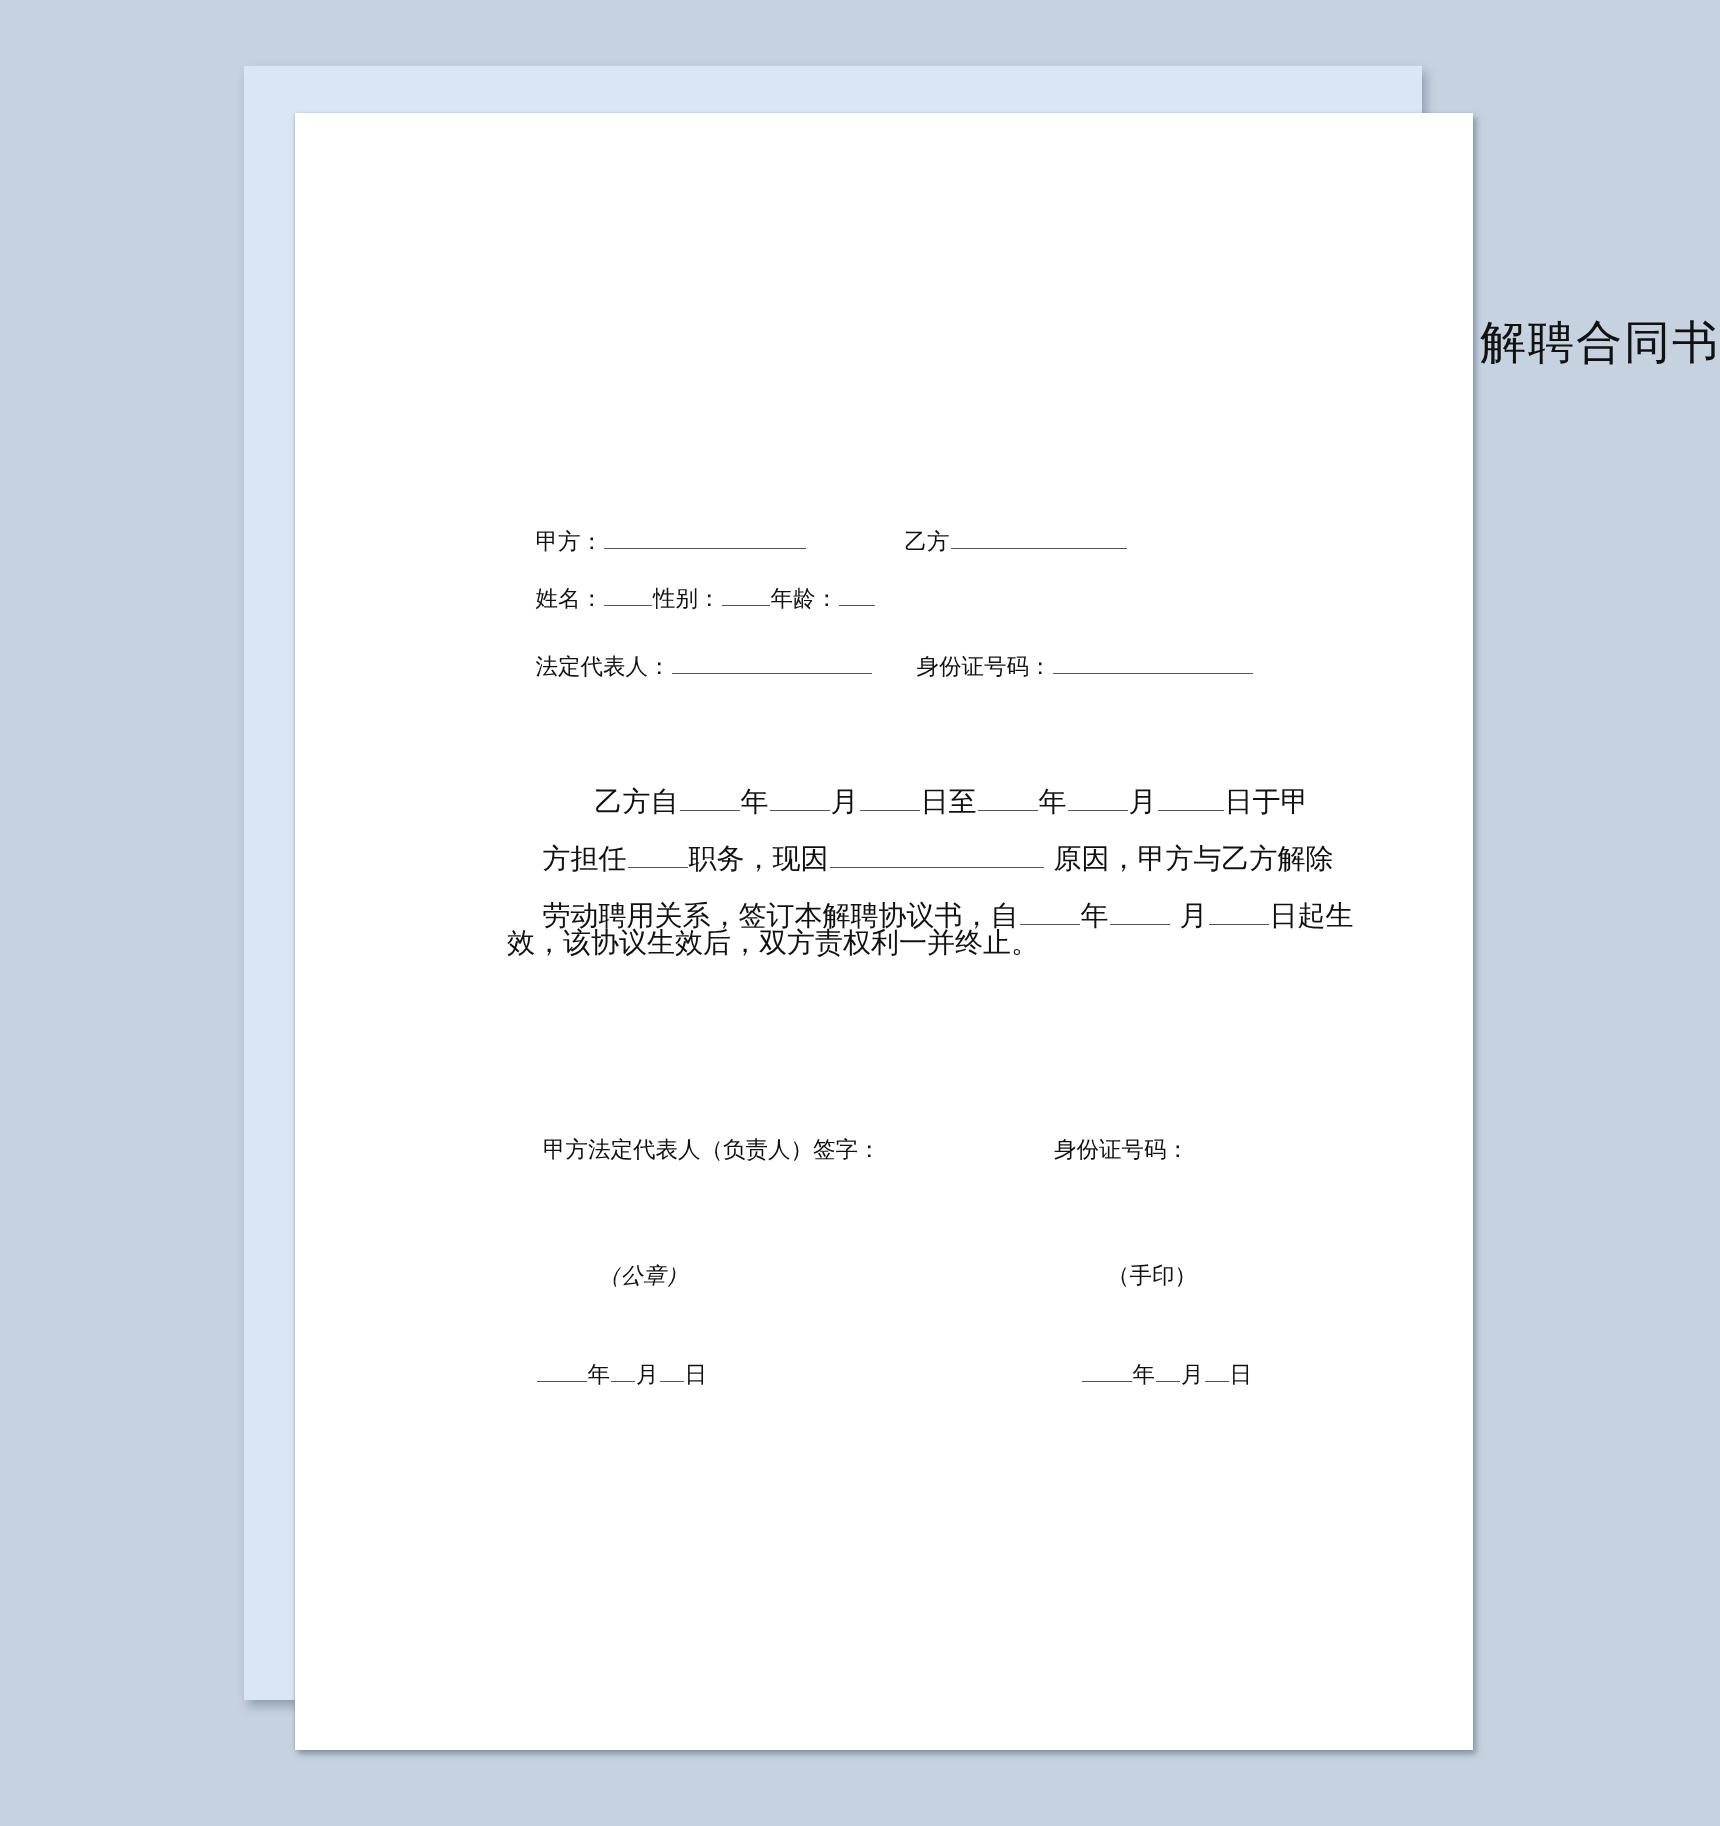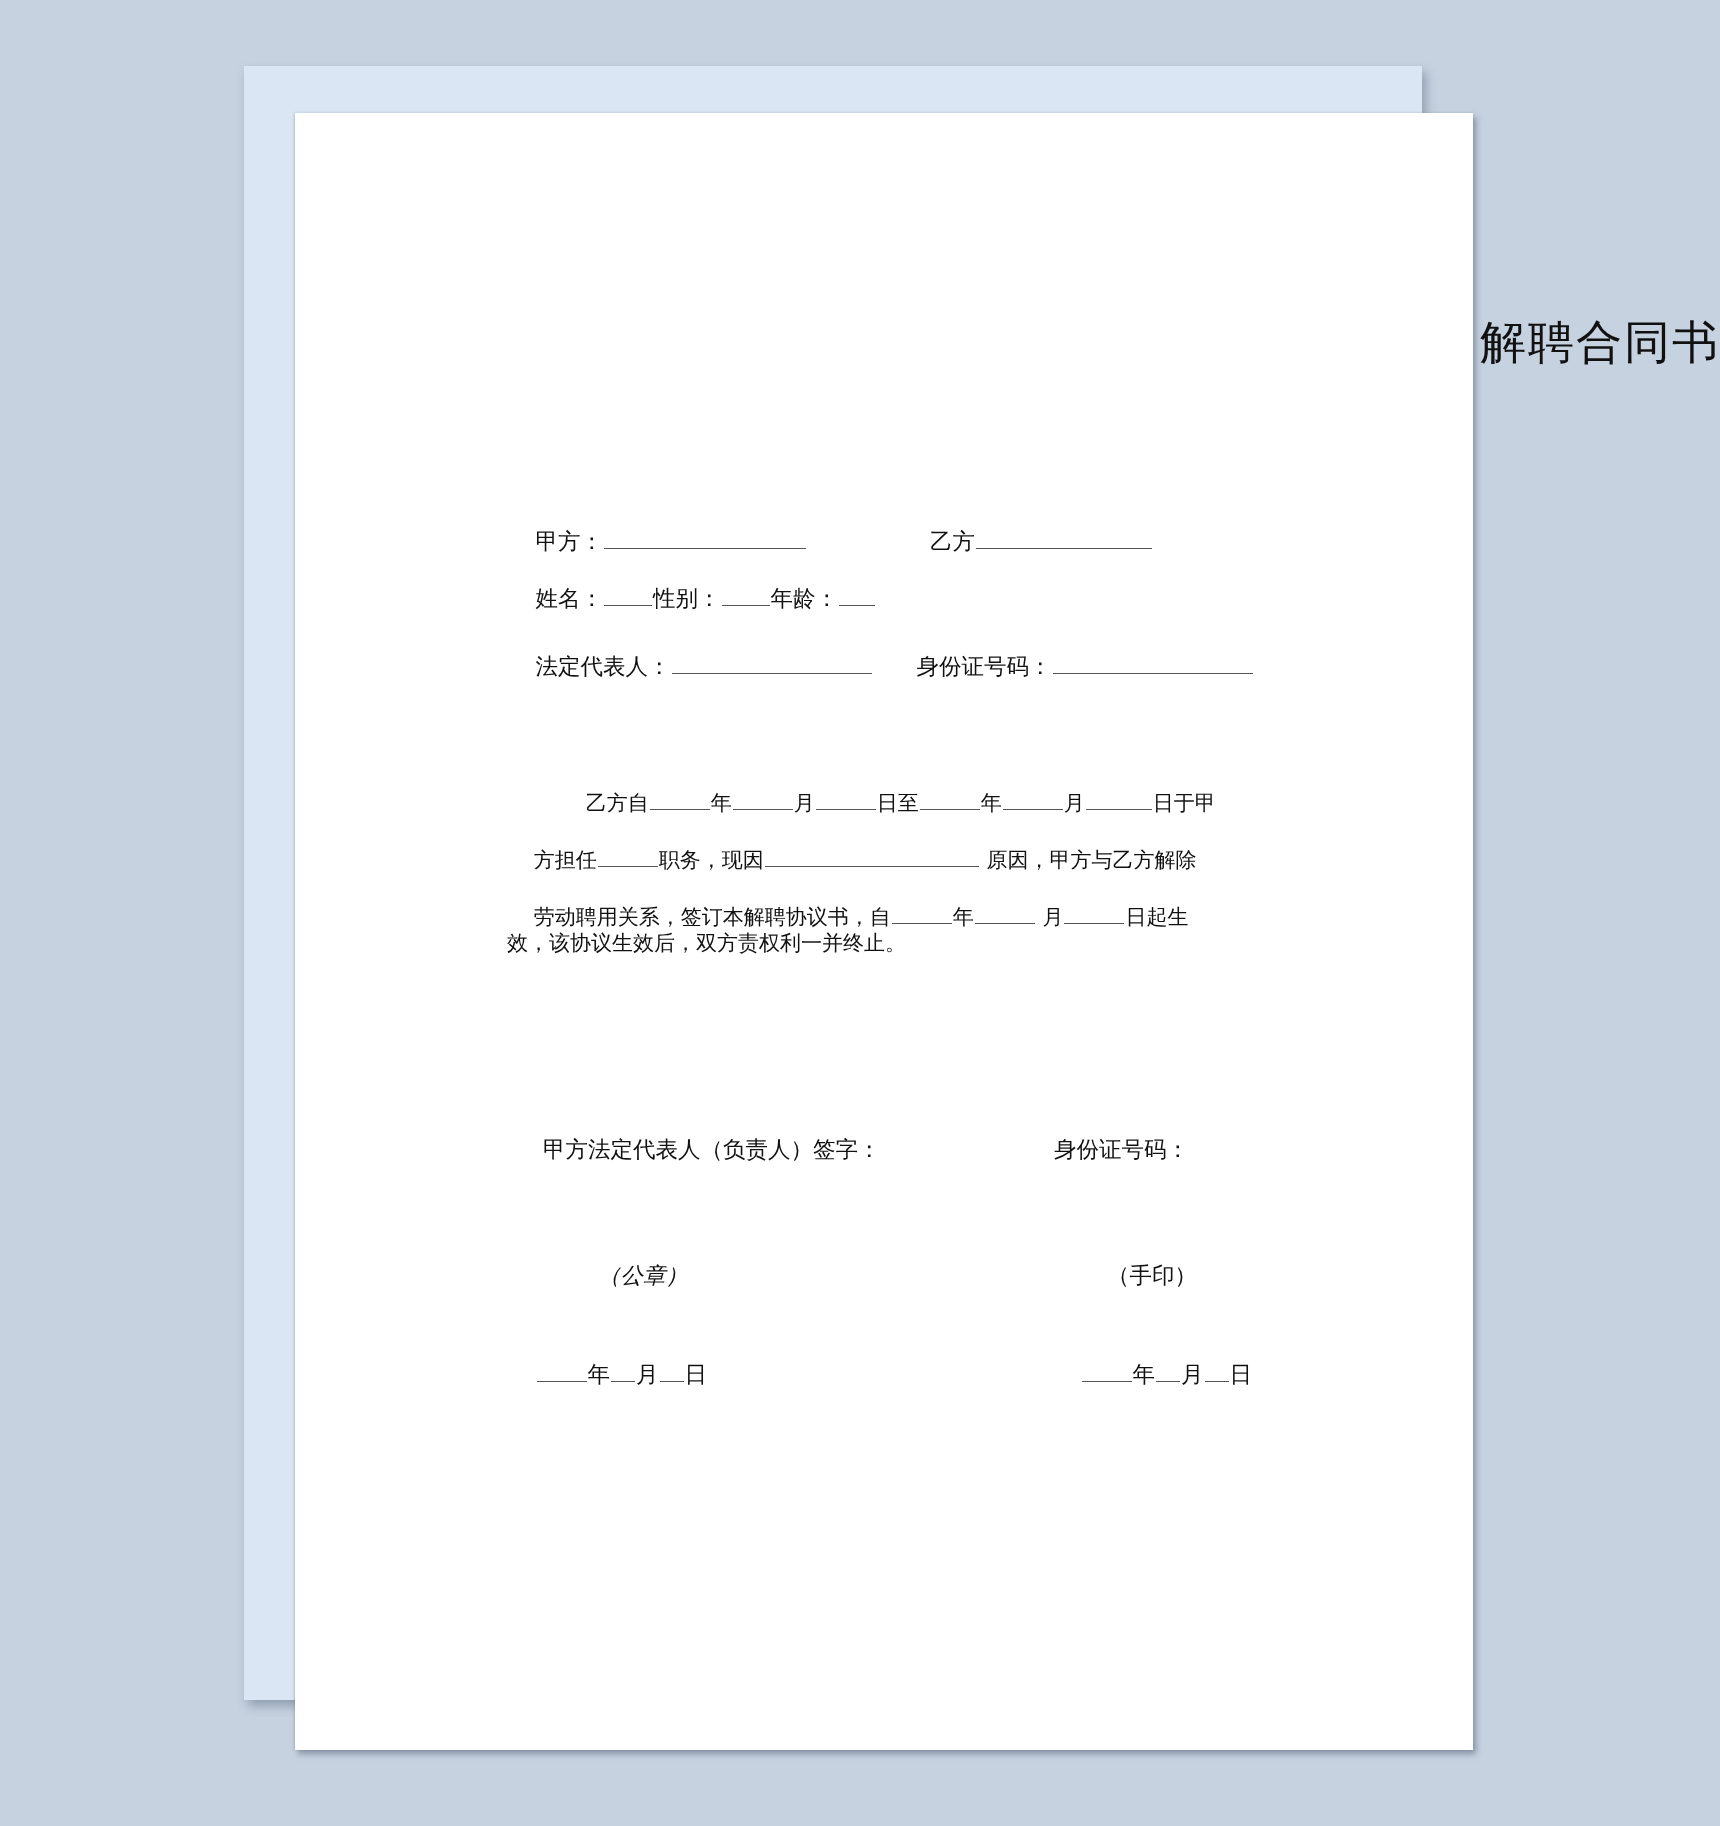--- a/index.html
+++ b/index.html
@@ -14,36 +14,36 @@
   .sheet-front {
     position:absolute; left:295px; top:113px; width:1178px; height:1637px;
     background:#ffffff; box-shadow: 3px 4px 6px rgba(80,95,115,0.55), -1px 0 2px rgba(120,135,160,0.3);
   }
   .title {
     position:absolute; left:0; width:100%; top:312px; text-align:right;
     font-size:46px; letter-spacing:2px; line-height:60px;
   }
   .line { position:absolute; font-size:22.5px; line-height:30px; white-space:pre;text-align:center; }
   .blank { display:inline-block; border-bottom:1.5px solid #555; height:22px; vertical-align:baseline; margin:0 1px; }
-  .p-line { position:absolute; left:507px; font-size:21px; line-height:30px; white-space:pre; }
+  .p-line { position:absolute; left:507px; font-size:28px; line-height:30px; white-space:pre; }
 </style>
 </head>
 <body>
 
 <div class="sheet-back"></div>
 
 <div class="sheet-front"></div>
 
 <div>
   <div class="title" style="left:0;width:1720px;">解聘合同书</div>
 
   <div class="line" style="left:507px; top:496px;">
     <span>甲方：</span><span class="blank" style="width:202px;"></span>
   </div>
-  <div class="line" style="left:876px; top:496px;font-family:Liberation Mono, monospace;">
+  <div class="line" style="left:876px; top:496px;">
     <span>乙方</span><span class="blank" style="width:176px;"></span>
   </div>
 
   <div class="line" style="left:507px; top:553px;">
     <span>姓名：</span><span class="blank" style="width:48px;"></span><span>性别：</span><span class="blank" style="width:48px;"></span><span>年龄：</span><span class="blank" style="width:36px;"></span>
   </div>
 
   <div class="line" style="left:507px; top:621px;">
     <span>法定代表人：</span><span class="blank" style="width:200px;"></span>
   </div>

